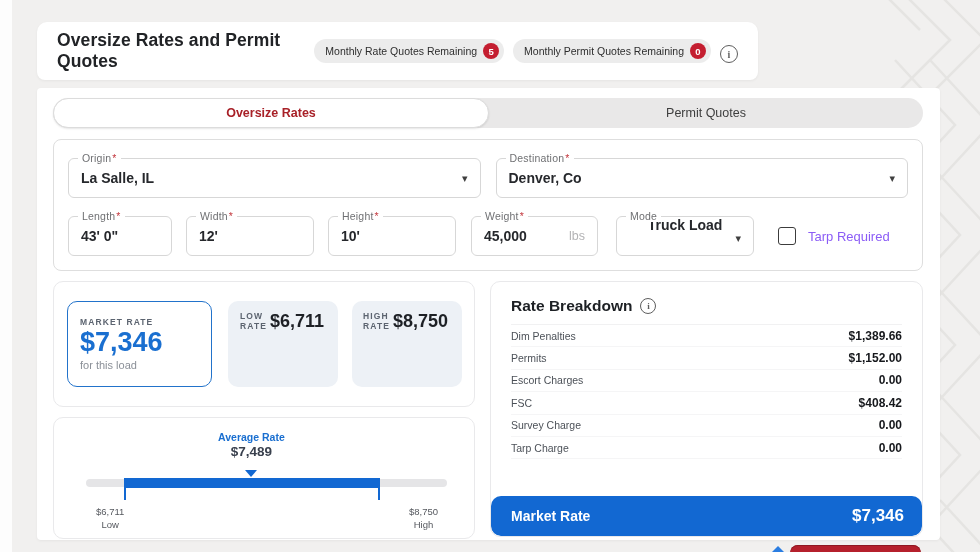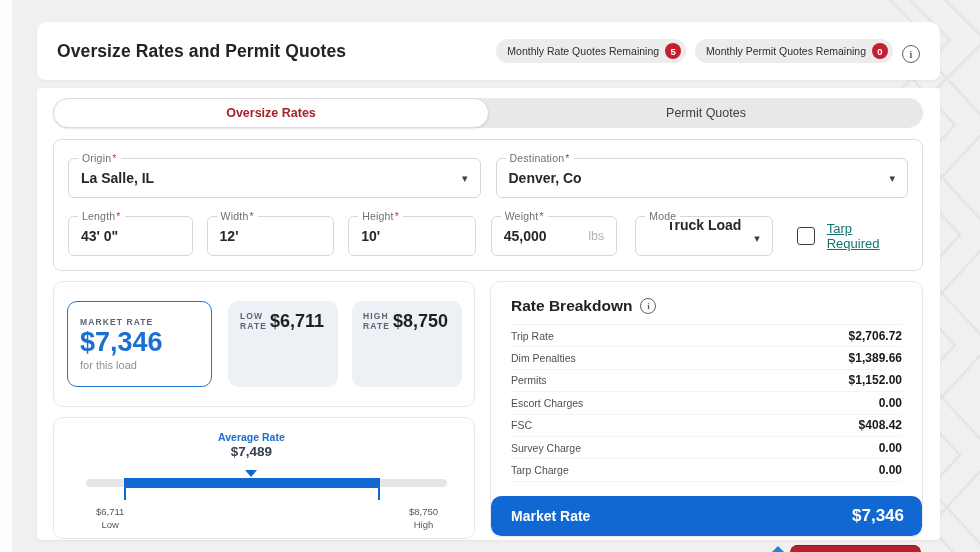--- a/index.html
+++ b/index.html
@@ -8,21 +8,21 @@
     font-family:"Liberation Sans", sans-serif;
     background:#f1f0ef;
     position:relative;
     color:#222;
   }
   .edge-strip { position:absolute; left:0; top:0; width:12px; height:552px; background:#fdfdfd; }
   .bg-pattern { position:absolute; right:0; top:0; width:240px; height:552px; pointer-events:none; }
 
   
   .header-panel {
-    position:absolute; left:37px; top:22px; width:903px; height:58px;
+    position:absolute; left:37px; top:22px; width:721px; height:58px;
     background:#fff; border-radius:10px 10px 8px 8px;
     box-shadow:0 1px 3px rgba(0,0,0,.05);
     display:flex; align-items:center; padding:0 20px; z-index:2;gap:25px;
   }
   .page-title { font-size:17.5px; font-weight:700; color:#212326; letter-spacing:.1px; }
   .header-right { margin-left:auto; display:flex; align-items:flex-end; gap:9px; }
   .quota-badge {
     display:flex; align-items:center; gap:6px;
     background:#ececec; border-radius:999px; padding:4px 5px 4px 11px;
     font-size:10.5px; color:#2e2e2e; font-weight:500; white-space:nowrap;
@@ -70,28 +70,28 @@
   }
   .flabel {
     position:absolute; top:-7px; left:9px; background:#fff; padding:0 4px;
     font-size:10.5px; color:#6f7073; letter-spacing:.2px; white-space:nowrap;
   }
   .req { color:#c43a40; margin-left:1px; }
   .fvalue { font-size:14px; font-weight:700; color:#26282c; white-space:nowrap; }
   .chev { margin-left:auto; color:#3f3f3f; font-size:11px; line-height:1; cursor:pointer; }
   .unit { margin-left:auto; color:#b3b3b5; font-size:12.5px; }
   .grow { flex:1; }
-  .w-len { width:125px; margin-right:14px; }
+  .w-len { width:104px; margin-right:14px; }
   .w-wid { width:128px; margin-right:14px; }
   .w-hei { width:128px; margin-right:15px; }
   .w-wei { width:127px; margin-right:18px; }
   .w-mod { width:138px; margin-right:24px;flex-direction:column; }
   .tarp-wrap { display:flex; align-items:center; gap:12px; }
   .checkbox { width:18px; height:18px; border:1.6px solid #3c3c3c; border-radius:3px; background:#fff; cursor:pointer; }
-  .tarp-label { font-size:13px; color:#0f766e; font-weight:500;text-decoration:underline; }
+  .tarp-label { font-size:13px; color:#8b5cf6; font-weight:500; }
 
   
   .results { display:flex; margin-top:10px; gap:15px; }
   .col-left { width:422px; }
   .panel { background:#fff; border:1px solid #e9e9eb; border-radius:10px; }
 
   .rates-panel { height:126px; display:flex; align-items:center; padding:0 12px 0 13px; gap:16px; }
   .market-card {
     width:146px; height:86px; border:1.6px solid #2273cb; border-radius:10px; background:#fff;
     padding:10px 12px; display:flex; flex-direction:column; justify-content:center; cursor:pointer;
@@ -296,24 +296,20 @@
         </div>
       </div>
     </div>
 
     <div class="panel breakdown-panel">
       <div class="bd-title-row">
         <span class="bd-title">Rate Breakdown</span>
         <span class="info-circle bd-info">i</span>
       </div>
       <div class="bd-row">
-        <span class="bd-label">Trip Rate</span>
-        <span class="bd-value">$2,706.72</span>
-      </div>
-      <div class="bd-row">
         <span class="bd-label">Dim Penalties</span>
         <span class="bd-value">$1,389.66</span>
       </div>
       <div class="bd-row">
         <span class="bd-label">Permits</span>
         <span class="bd-value">$1,152.00</span>
       </div>
       <div class="bd-row">
         <span class="bd-label">Escort Charges</span>
         <span class="bd-value">0.00</span>

